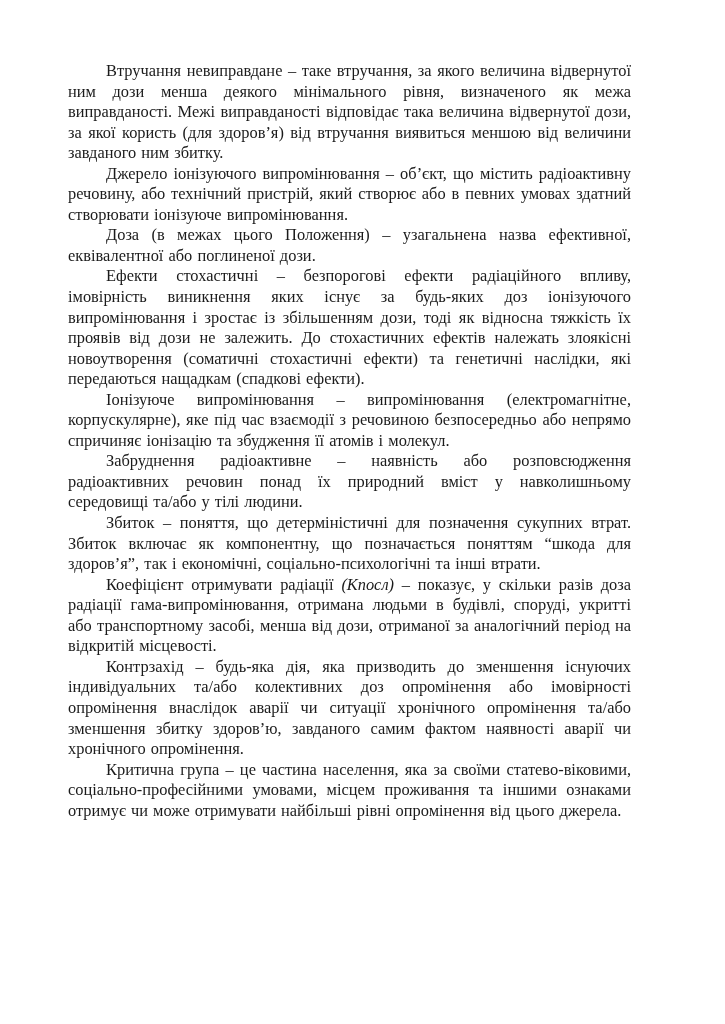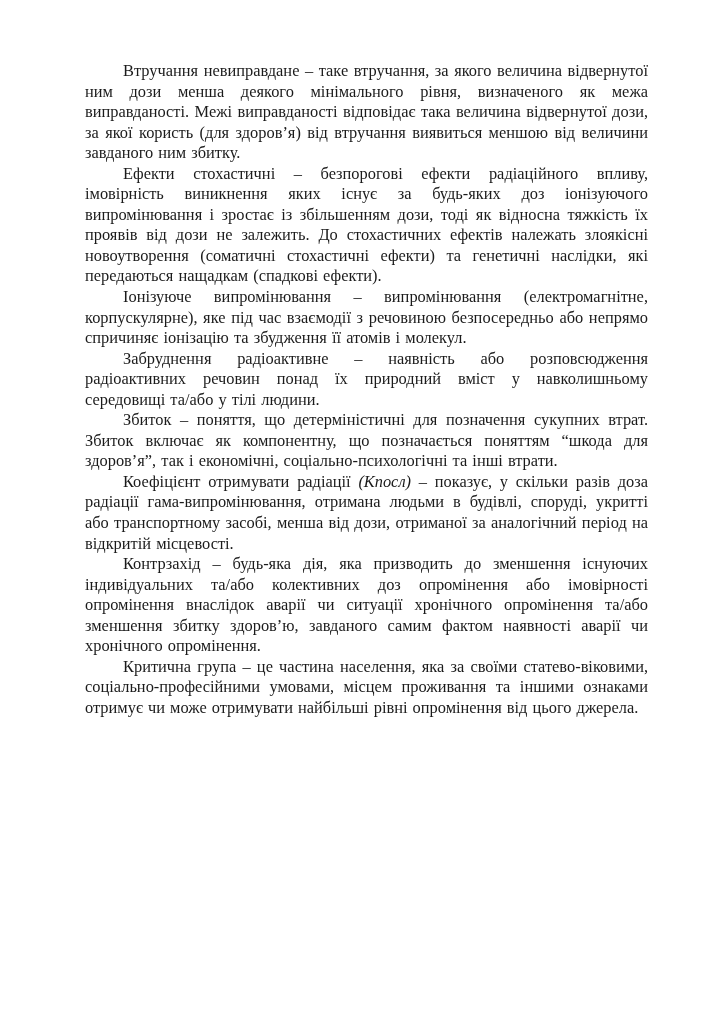--- a/index.html
+++ b/index.html
@@ -9,21 +9,21 @@
   }
   .page {
     position: relative;
     width: 725px;
     height: 1024px;
     background: #ffffff;
     overflow: hidden;
   }
   .content {
     position: absolute;
-    left: 85px;
+    left: 68px;
     top: 61px;
     width: 563px;
   }
   .content p {
     margin: 0;
     padding: 0;
     font-family: "Liberation Serif", "DejaVu Serif", serif;
     font-size: 16.4px;
     line-height: 20.55px;
     color: #1b1b1b;
@@ -34,20 +34,22 @@
   .content p i {
     font-style: italic;
   }
 </style>
 </head>
 <body>
 
 <div class="page">
   <div class="content">
     <p>Втручання невиправдане – таке втручання, за якого величина відвернутої ним дози менша деякого мінімального рівня, визначеного як межа виправданості. Межі виправданості відповідає така величина відвернутої дози, за якої користь (для здоров’я) від втручання виявиться меншою від величини завданого ним збитку.</p>
+    <p>Джерело іонізуючого випромінювання – об’єкт, що містить радіоактивну речовину, або технічний пристрій, який створює або в певних умовах здатний створювати іонізуюче випромінювання.</p>
+    <p>Доза (в межах цього Положення) – узагальнена назва ефективної, еквівалентної або поглиненої дози.</p>
     <p>Ефекти стохастичні – безпорогові ефекти радіаційного впливу, імовірність виникнення яких існує за будь-яких доз іонізуючого випромінювання і зростає із збільшенням дози, тоді як відносна тяжкість їх проявів від дози не залежить. До стохастичних ефектів належать злоякісні новоутворення (соматичні стохастичні ефекти) та генетичні наслідки, які передаються нащадкам (спадкові ефекти).</p>
     <p>Іонізуюче випромінювання – випромінювання (електромагнітне, корпускулярне), яке під час взаємодії з речовиною безпосередньо або непрямо спричиняє іонізацію та збудження її атомів і молекул.</p>
     <p>Забруднення радіоактивне – наявність або розповсюдження радіоактивних речовин понад їх природний вміст у навколишньому середовищі та/або у тілі людини.</p>
     <p>Збиток – поняття, що детерміністичні для позначення сукупних втрат. Збиток включає як компонентну, що позначається поняттям “шкода для здоров’я”, так і економічні, соціально-психологічні та інші втрати.</p>
     <p><span>Коефіцієнт отримувати радіації </span><i>(Кпосл)</i><span> – показує, у скільки разів доза радіації гама-випромінювання, отримана людьми в будівлі, споруді, укритті або транспортному засобі, менша від дози, отриманої за аналогічний період на відкритій місцевості.</span></p>
     <p>Контрзахід – будь-яка дія, яка призводить до зменшення існуючих індивідуальних та/або колективних доз опромінення або імовірності опромінення внаслідок аварії чи ситуації хронічного опромінення та/або зменшення збитку здоров’ю, завданого самим фактом наявності аварії чи хронічного опромінення.</p>
     <p>Критична група – це частина населення, яка за своїми статево-віковими, соціально-професійними умовами, місцем проживання та іншими ознаками отримує чи може отримувати найбільші рівні опромінення від цього джерела.</p>
   </div>
 </div>
 

